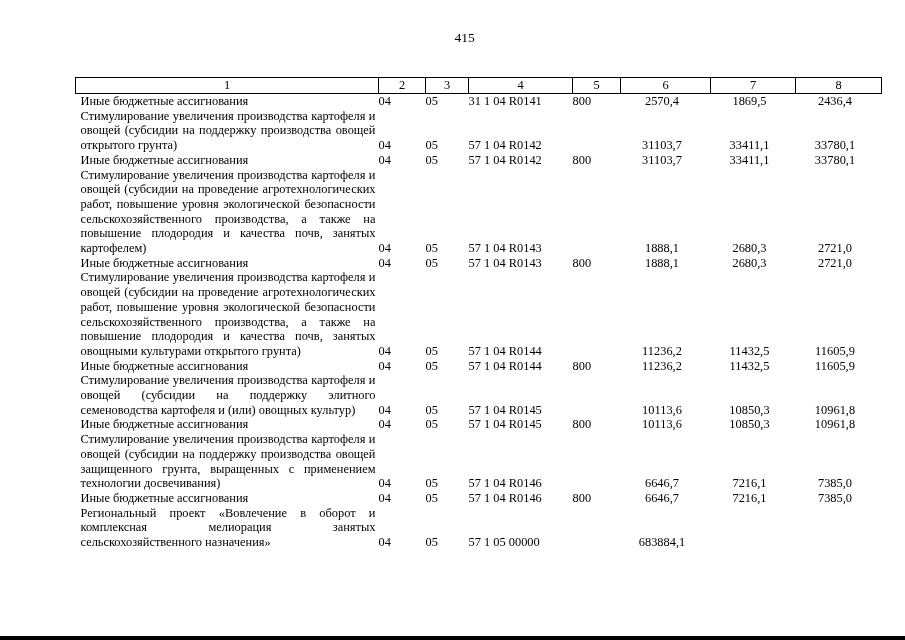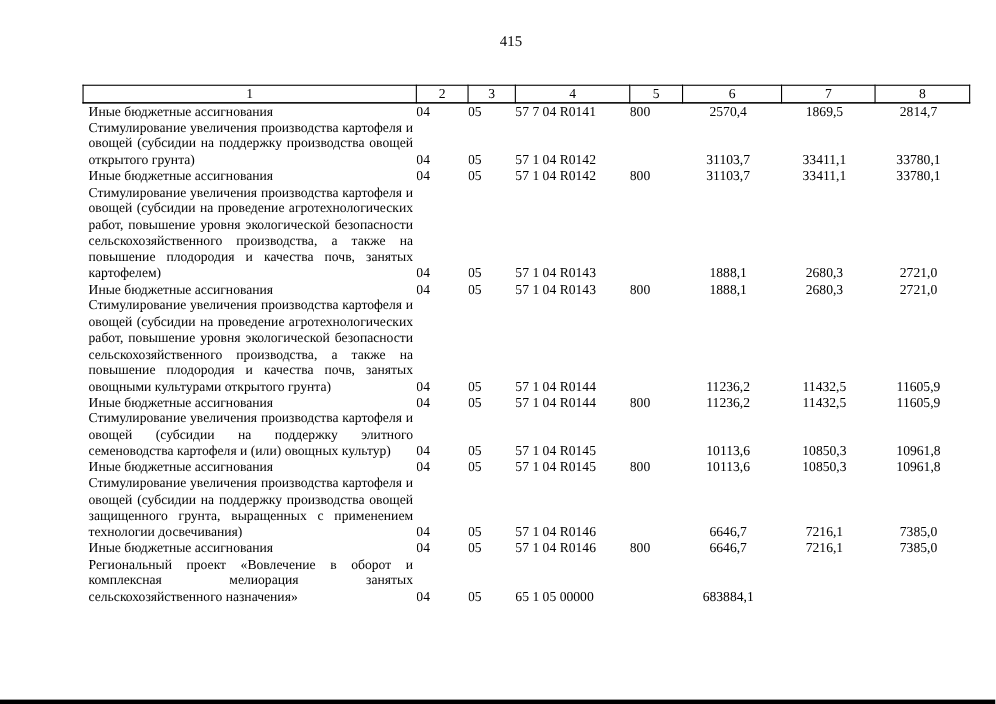--- a/index.html
+++ b/index.html
@@ -102,25 +102,25 @@
         <th class="hcell c6">6</th>
         <th class="hcell c7">7</th>
         <th class="hcell c8">8</th>
       </tr>
   </thead>
   <tbody>
       <tr>
         <td class="bcell c1">Иные бюджетные ассигнования</td>
         <td class="bcell c2">04</td>
         <td class="bcell c3">05</td>
-        <td class="bcell c4">57 7 04 R0141</td>
+        <td class="bcell c4">31 1 04 R0141</td>
         <td class="bcell c5">800</td>
         <td class="bcell c6">2570,4</td>
         <td class="bcell c7">1869,5</td>
-        <td class="bcell c8">2814,7</td>
+        <td class="bcell c8">2436,4</td>
       </tr>
       <tr>
         <td class="bcell c1">Стимулирование увеличения производства картофеля и овощей (субсидии на поддержку производства овощей открытого грунта)</td>
         <td class="bcell c2">04</td>
         <td class="bcell c3">05</td>
         <td class="bcell c4">57 1 04 R0142</td>
         <td class="bcell c5"></td>
         <td class="bcell c6">31103,7</td>
         <td class="bcell c7">33411,1</td>
         <td class="bcell c8">33780,1</td>
@@ -212,21 +212,21 @@
         <td class="bcell c4">57 1 04 R0146</td>
         <td class="bcell c5">800</td>
         <td class="bcell c6">6646,7</td>
         <td class="bcell c7">7216,1</td>
         <td class="bcell c8">7385,0</td>
       </tr>
       <tr>
         <td class="bcell c1">Региональный проект «Вовлечение в оборот и комплексная мелиорация занятых сельскохозяйственного назначения»</td>
         <td class="bcell c2">04</td>
         <td class="bcell c3">05</td>
-        <td class="bcell c4">65 1 05 00000</td>
+        <td class="bcell c4">57 1 05 00000</td>
         <td class="bcell c5"></td>
         <td class="bcell c6">683884,1</td>
         <td class="bcell c7"></td>
         <td class="bcell c8"></td>
       </tr>
     </tbody>
 </table>
 
 <div class="bottom-rule"></div>
 

